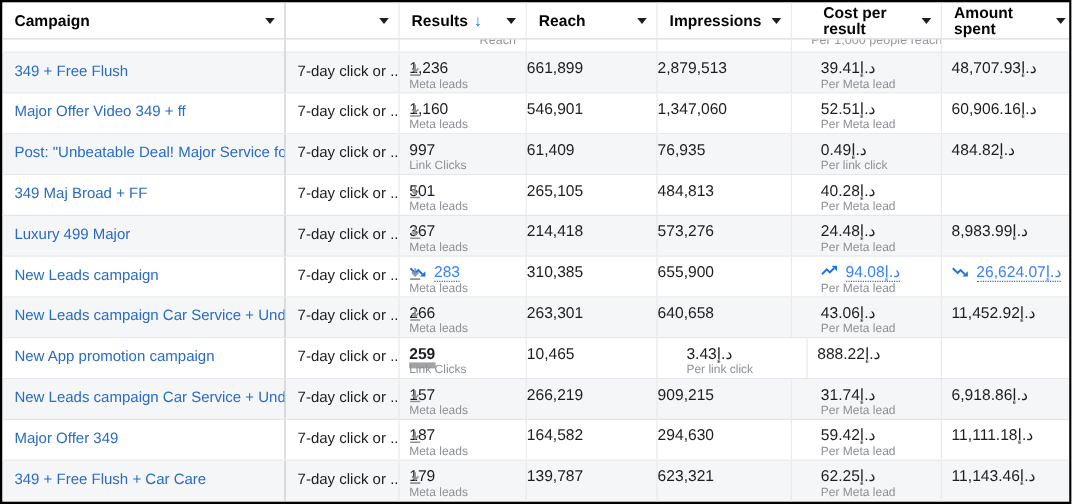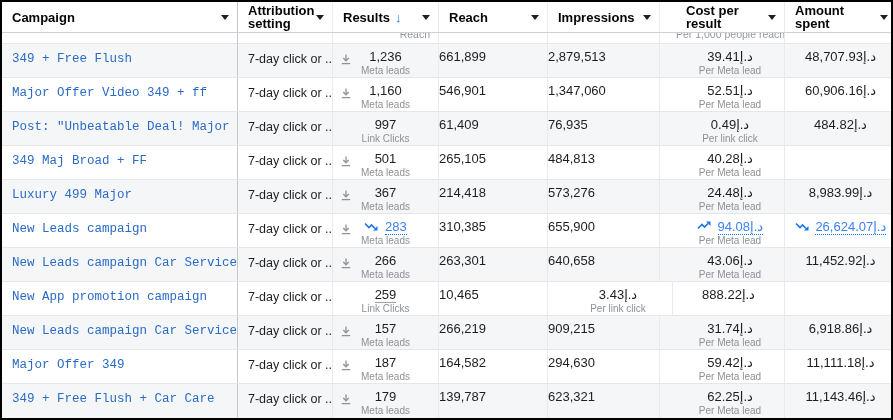--- a/index.html
+++ b/index.html
@@ -52,52 +52,51 @@
   }
   
   .tbody { flex:1 1 auto; display:flex; flex-direction:column; }
   .row { height:34px; flex:none; border-bottom:1px solid #e4e6e9; background:#fff; }
   .row:last-child { border-bottom:none; }
   .row.alt { background:#f5f6f8; }
   .row.alt .cell { background:transparent; }
   .campaign-link {
     display:block; padding:8px 8px 0 10px;
     font-size:12.5px; color:#2a6bc5; text-decoration:none;
-    white-space:nowrap; overflow:hidden; line-height:15px;font-family:Liberation Mono, monospace;
+    white-space:nowrap; overflow:hidden; line-height:15px;
   }
   .attr-text {
     display:block; padding:8px 4px 0 10px;
     font-size:12.5px; color:#1c1e21; white-space:nowrap; line-height:15px;
   }
-  .metric { padding:5px 8px 0 8px; text-align:center; }
+  .metric { padding:5px 8px 0 8px; text-align:left; }
   .metric .line1 { font-size:13px; line-height:15px; color:#1c1e21; white-space:nowrap; }
   .metric .sub { font-size:10px; line-height:13px; color:#8d9095; white-space:nowrap; }
   .num-only { display:block; padding:5px 8px 0 0; text-align:left; font-size:13px; line-height:15px; white-space:nowrap; }
   .dl {
     position:absolute; left:7px; top:7px; width:12px; height:12px; cursor:pointer;
   }
   .trend { display:inline-block; width:14px; height:10px; margin-right:3px; vertical-align:baseline; }
   .trend svg { display:none; }
   .trend.down svg.down { display:inline; }
   .trend.up svg.up { display:inline; }
   .metric-link { color:#3b82f6; border-bottom:1px dotted #1b74e4; cursor:pointer; }
-  .plain-underline { border-bottom:1px solid #a3a3a3; }
+  .plain-underline { border-bottom:5px solid #a3a3a3;font-weight:bold; }
 </style>
 </head>
 <body>
 
 <div class="frame">
 
   <div class="tr thead">
     <div class="cell c-campaign th">
       <span class="lbl">Campaign</span>
       <span class="caret"></span>
     </div>
     <div class="cell c-attr th th-attr">
-      <span class="lbl">Attribution setting</span>
       <span class="caret"></span>
     </div>
     <div class="cell c-results th">
       <span class="lbl">Results</span>
       <span class="sort-arrow">↓</span>
       <span class="caret"></span>
     </div>
     <div class="cell c-reach th">
       <span class="lbl">Reach</span>
       <span class="caret"></span>

